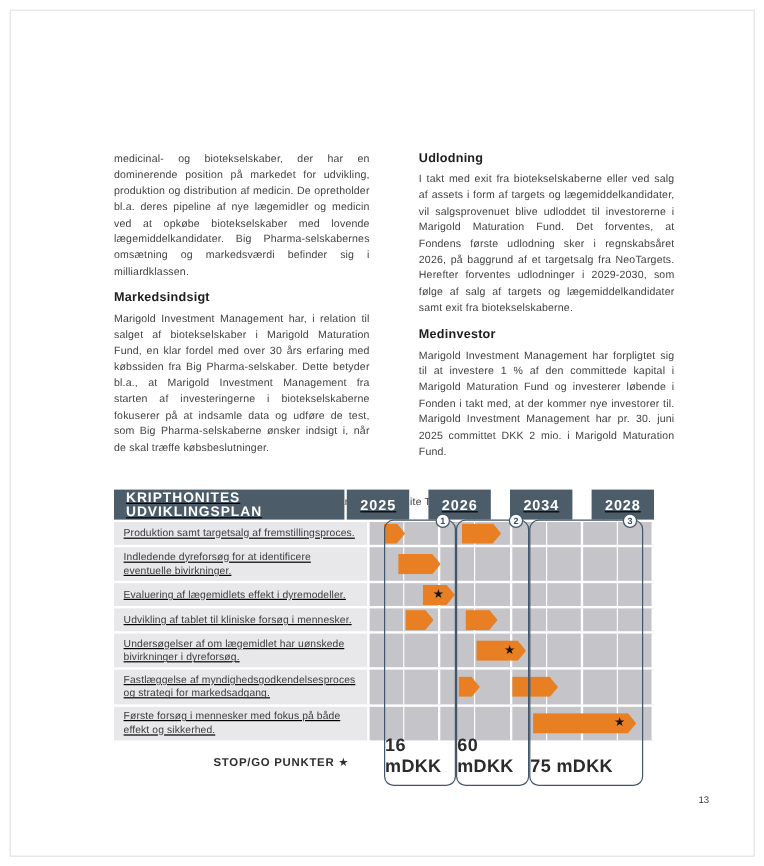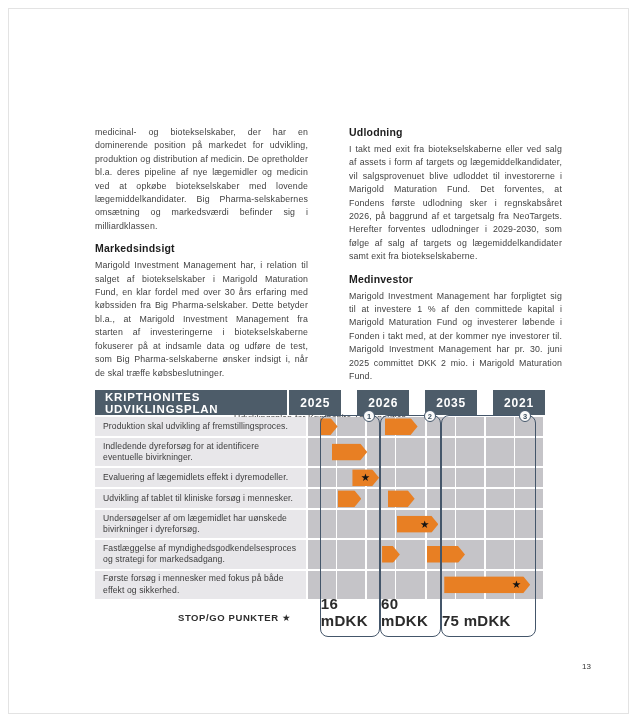--- a/index.html
+++ b/index.html
@@ -11,21 +11,21 @@
        color:#3f3f3f;text-align:justify;letter-spacing:.15px;}
   .col-left{left:95px;}
   .col-right{left:349px;}
   .col h3{font-size:10.5px;line-height:12px;color:#1d1d1d;margin:9px 0 5px 0;
           letter-spacing:.2px;font-weight:bold;text-align:left;}
   .col h3.first{margin-top:0;}
   .col p{margin:0 0 2px 0;}
   
   .caption{position:absolute;left:95px;top:413px;width:450px;text-align:center;
            font-size:8.6px;color:#3a3a3a;letter-spacing:.2px;}
-  .chart{position:absolute;left:95px;top:390px;width:450px;}
+  .chart{position:absolute;left:95px;top:408px;width:450px;text-decoration:underline;}
   .chart-header{display:flex;height:25px;}
   .chart-header .title-cell{width:211px;background:#4d5c69;color:#fff;font-weight:bold;
       font-size:11.5px;letter-spacing:.8px;display:flex;align-items:center;padding-left:10px;
       box-sizing:border-box;}
   .chart-header .years{width:282px;margin-left:2px;display:flex;gap:16px;}
   .year-cell{flex:1;background:#4d5c69;color:#fff;font-weight:bold;font-size:12px;
       letter-spacing:.8px;display:flex;align-items:center;justify-content:center;}
   .chart-main{position:relative;margin-top:2px;}
   .chart-row{display:flex;margin-bottom:2px;}
   .row-label{width:211px;background:#e8e7ea;color:#3b3b3b;font-size:8.6px;line-height:11.6px;
@@ -73,28 +73,28 @@
   </div>
 
   <div class="caption">Udviklingsplan for Kripthonite Therapeutics</div>
 
   <div class="chart">
     <div class="chart-header">
       <div class="title-cell">KRIPTHONITES UDVIKLINGSPLAN</div>
       <div class="years">
           <div class="year-cell">2025</div>
           <div class="year-cell">2026</div>
-          <div class="year-cell">2035</div>
-          <div class="year-cell">2021</div>
+          <div class="year-cell">2034</div>
+          <div class="year-cell">2028</div>
         </div>
     </div>
     <div class="chart-main">
       <div id="chart-rows">
           <div class="chart-row">
-            <div class="row-label">Produktion skal udvikling af fremstillingsproces.</div>
+            <div class="row-label">Produktion samt targetsalg af fremstillingsproces.</div>
             <div class="row-track">
               <div class="half-cell"></div>
               <div class="half-cell year-end"></div>
               <div class="half-cell"></div>
               <div class="half-cell year-end"></div>
               <div class="half-cell"></div>
               <div class="half-cell year-end"></div>
               <div class="half-cell"></div>
               <div class="half-cell year-end"></div>
               <div class="bar" style="left: 5%; width: 7.5%;"></div>

